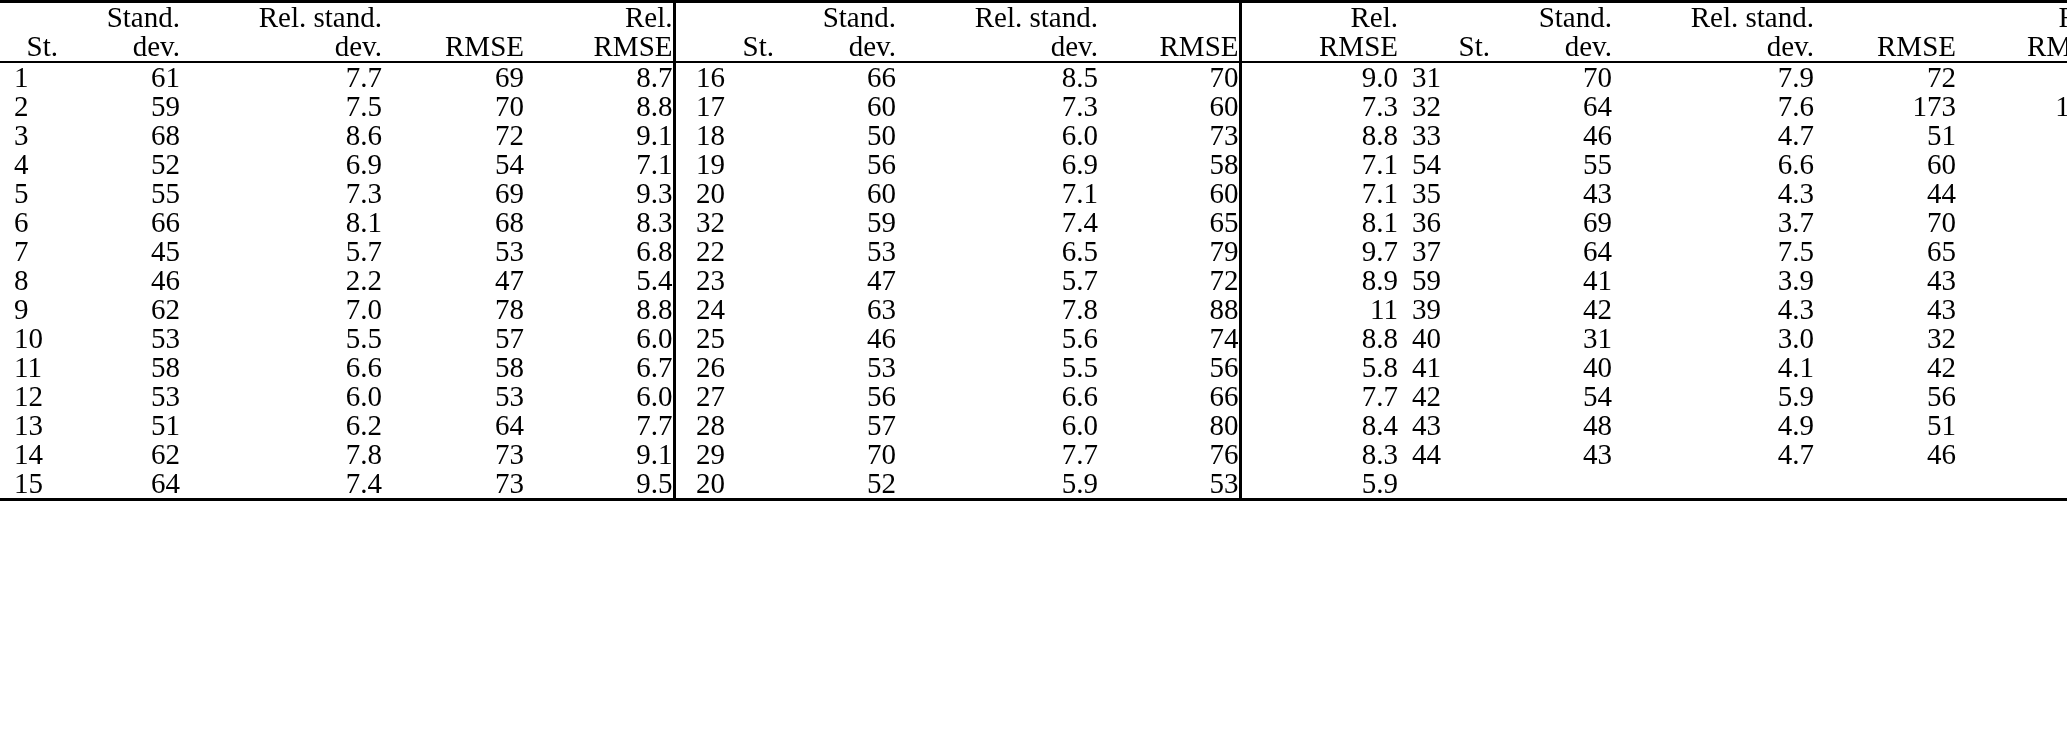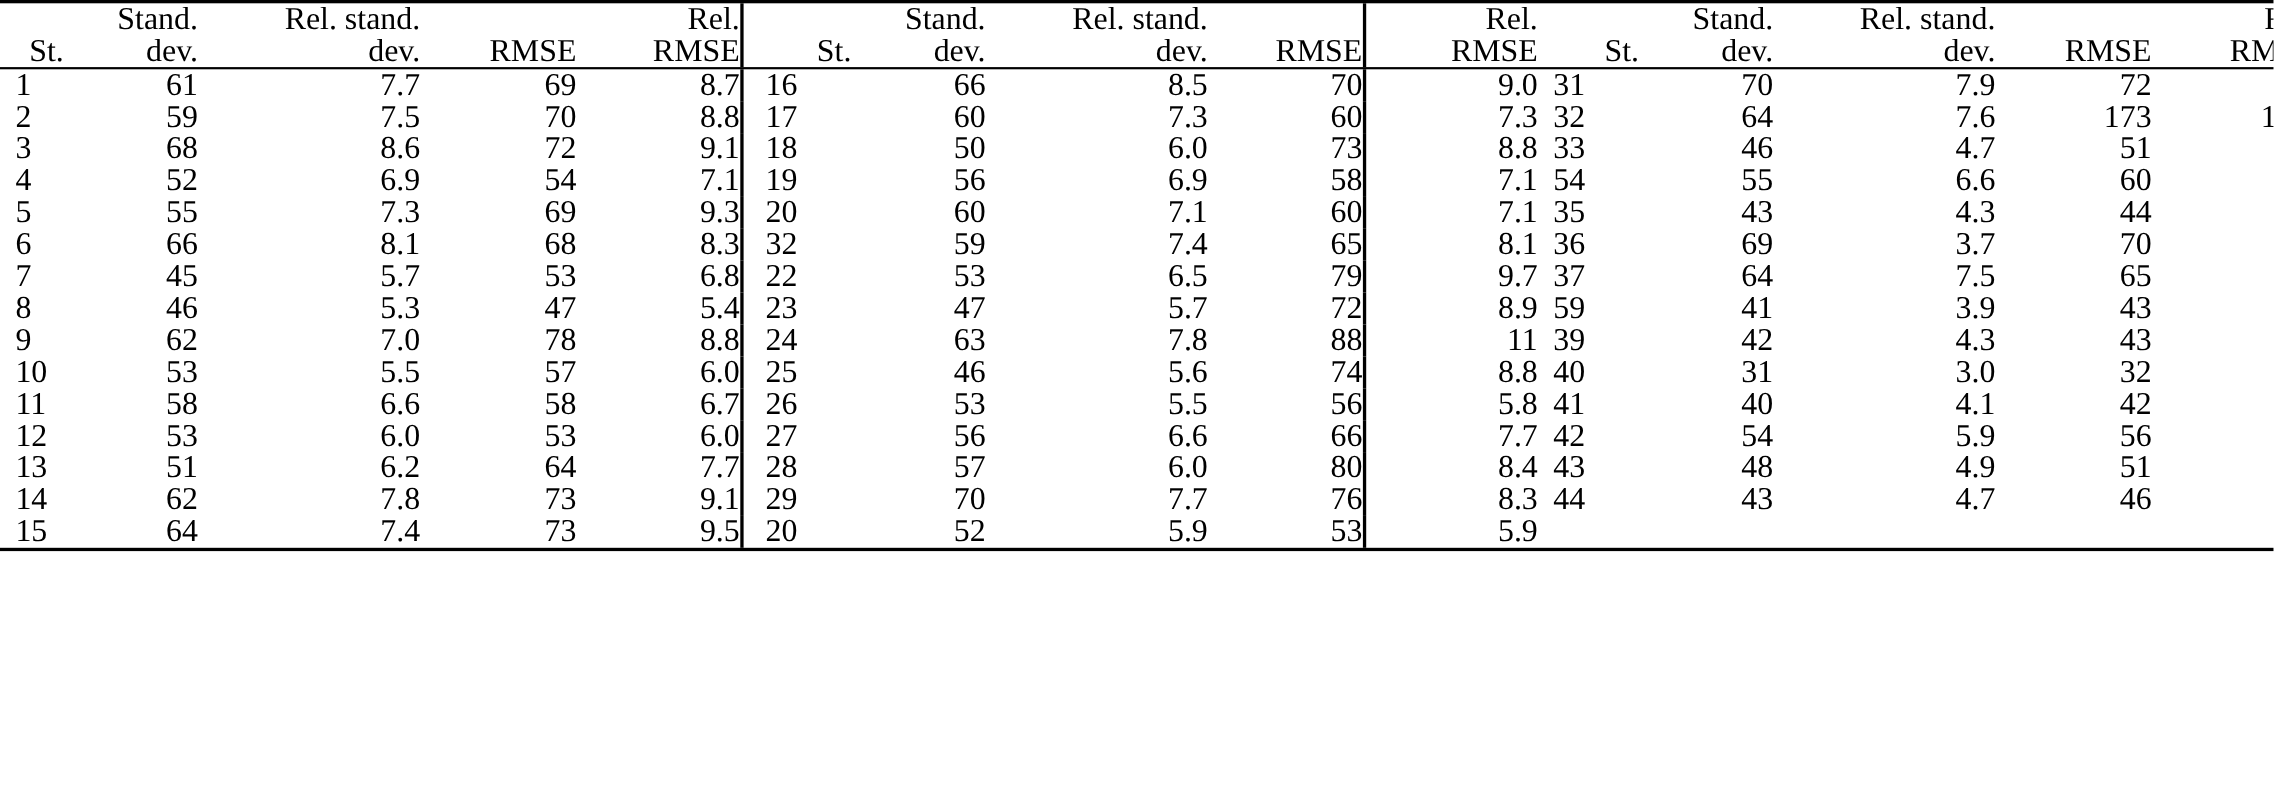--- a/index.html
+++ b/index.html
@@ -362,21 +362,21 @@
         <td class="d st">37</td>
         <td class="d">64</td>
         <td class="d">7.5</td>
         <td class="d">65</td>
         <td class="d">7.6</td>
       </tr>
 
       <tr>
         <td class="d st">8</td>
         <td class="d">46</td>
-        <td class="d">5.3</td>
+        <td class="d">2.2</td>
         <td class="d">47</td>
         <td class="d">5.4</td>
         <td class="blockgap vsep"></td>
         <td class="d st">23</td>
         <td class="d">47</td>
         <td class="d">5.7</td>
         <td class="d">72</td>
         <td class="blockgap vsep"></td>
         <td class="d">8.9</td>
         <td class="d st">59</td>

